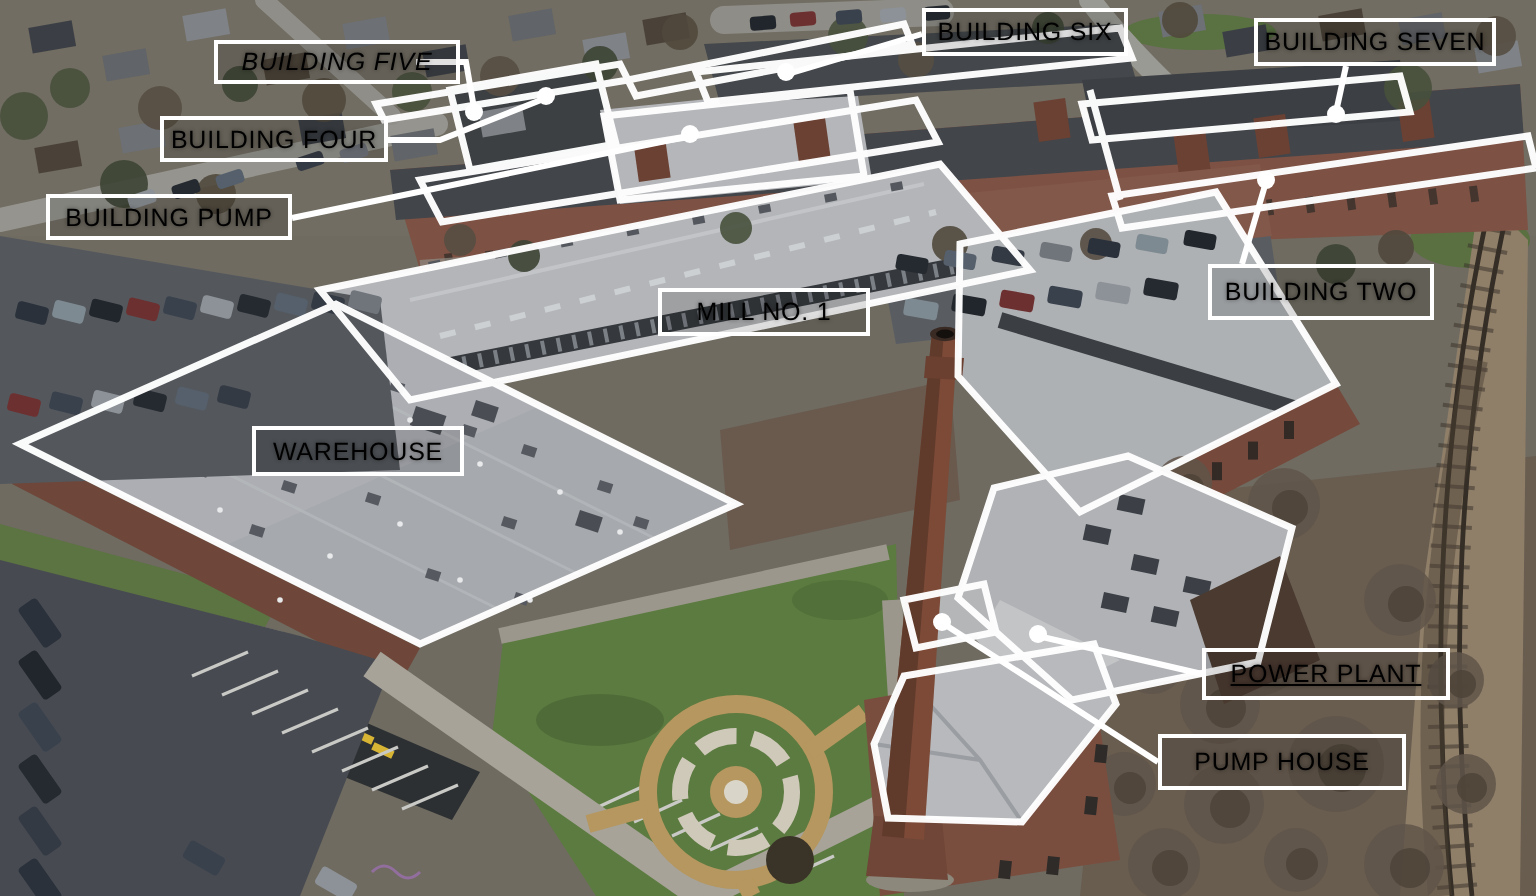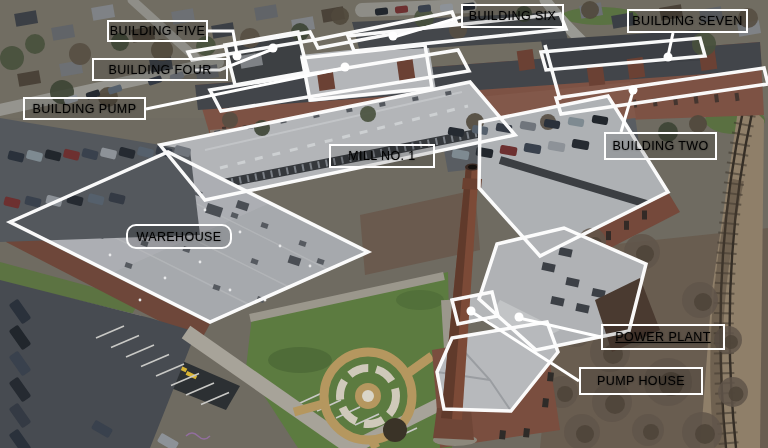--- a/index.html
+++ b/index.html
@@ -419,23 +419,23 @@
     <circle cx="273" cy="48" r="4.5"></circle>
     <circle cx="345" cy="67" r="4.5"></circle>
     <circle cx="393" cy="36" r="4.5"></circle>
     <circle cx="668" cy="57" r="4.5"></circle>
     <circle cx="633" cy="90" r="4.5"></circle>
     <circle cx="519" cy="317" r="4.5"></circle>
     <circle cx="471" cy="311" r="4.5"></circle>
   </g>
 </svg>
 
-<div class="label" style="left:107px;top:20px;width:101px;height:22px;">BUILDING FIVE</div>
-<div class="label" style="left:80px;top:58px;width:136px;height:23px;margin-left:12px;">BUILDING FOUR</div>
+<div class="label" style="left:107px;top:20px;width:123px;height:22px;font-style:italic;">BUILDING FIVE</div>
+<div class="label" style="left:80px;top:58px;width:114px;height:23px;">BUILDING FOUR</div>
 <div class="label" style="left:23px;top:97px;width:123px;height:23px;">BUILDING PUMP</div>
 <div class="label" style="left:461px;top:4px;width:103px;height:24px;">BUILDING SIX</div>
 <div class="label" style="left:627px;top:9px;width:121px;height:24px;text-align:center;">BUILDING SEVEN</div>
 <div class="label" style="left:604px;top:132px;width:113px;height:28px;">BUILDING TWO</div>
 <div class="label" style="left:329px;top:144px;width:106px;height:24px;">MILL NO. 1</div>
-<div class="label" style="left:126px;top:224px;width:106px;height:25px;border-radius:10px;">WAREHOUSE</div>
+<div class="label" style="left:126px;top:213px;width:106px;height:25px;">WAREHOUSE</div>
 <div class="label" style="left:601px;top:324px;width:124px;height:26px;text-decoration:underline;">POWER PLANT</div>
 <div class="label" style="left:579px;top:367px;width:124px;height:28px;">PUMP HOUSE</div>
 </div>
 
 </body></html>

